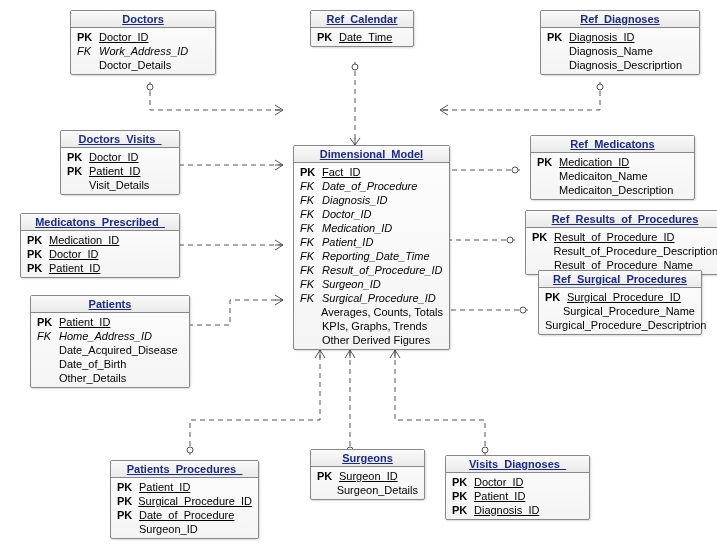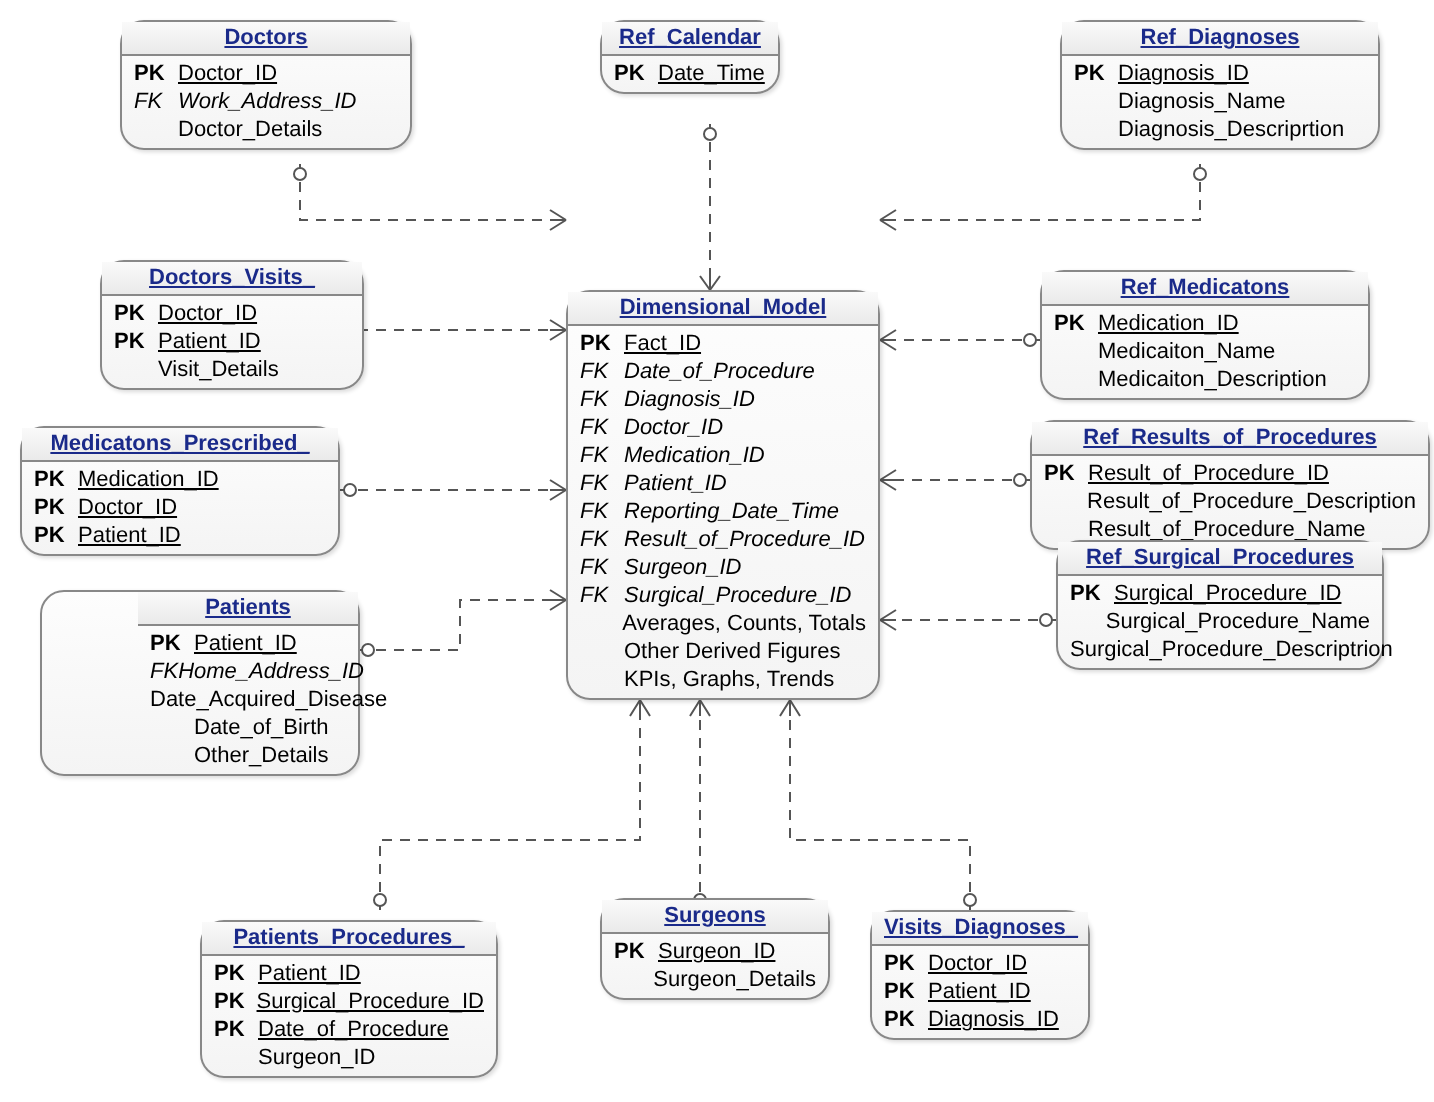--- a/index.html
+++ b/index.html
@@ -17,22 +17,23 @@
   svg.connectors {
     position: absolute;
     top: 0; left: 0;
     width: 717px; height: 551px;
     pointer-events: none;
   }
   .entity {
     position: absolute;
     background: linear-gradient(#fdfdfd, #f4f4f4);
     border: 1px solid #888;
-    border-radius: 12px;
+    border-radius: 2px;
     box-shadow: 1px 1px 2px rgba(0,0,0,0.15);
+    margin-left: 10px;
   }
   .entity .title {
     background: linear-gradient(#fafafa, #eaeaea);
     color: #1a2a8a;
     font-weight: bold;
     text-align: center;
     padding: 2px 6px;
     border-bottom: 1px solid #888;
     text-decoration: underline;
     font-size: 11px;
@@ -136,21 +137,21 @@
         <span class="kcol">FK</span>
         <span class="ncol">Work_Address_ID</span>
       </div>
       <div class="row plain">
         <span class="kcol"></span>
         <span class="ncol">Doctor_Details</span>
       </div>
     </div>
 </div>
 
-<div class="entity" style="left:300px; top:10px; width:90px;">
+<div class="entity" style="left:300px; top:10px; width:104px;">
   <div class="title">Ref_Calendar</div>
   <div class="rows">
       <div class="row pk">
         <span class="kcol">PK</span>
         <span class="ncol">Date_Time</span>
       </div>
     </div>
 </div>
 
 <div class="entity" style="left:530px; top:10px; width:160px;">
@@ -164,21 +165,21 @@
         <span class="kcol"></span>
         <span class="ncol">Diagnosis_Name</span>
       </div>
       <div class="row plain">
         <span class="kcol"></span>
         <span class="ncol">Diagnosis_Descriprtion</span>
       </div>
     </div>
 </div>
 
-<div class="entity" style="left:50px; top:130px; width:132px;">
+<div class="entity" style="left:50px; top:130px; width:120px;">
   <div class="title">Doctors_Visits_</div>
   <div class="rows">
       <div class="row pk">
         <span class="kcol">PK</span>
         <span class="ncol">Doctor_ID</span>
       </div>
       <div class="row pk">
         <span class="kcol">PK</span>
         <span class="ncol">Patient_ID</span>
       </div>
@@ -231,25 +232,25 @@
       <div class="row fk">
         <span class="kcol">FK</span>
         <span class="ncol">Surgical_Procedure_ID</span>
       </div>
       <div class="row plain">
         <span class="kcol"></span>
         <span class="ncol">Averages, Counts, Totals</span>
       </div>
       <div class="row plain">
         <span class="kcol"></span>
+        <span class="ncol">KPIs, Graphs, Trends</span>
+      </div>
+      <div class="row plain">
+        <span class="kcol"></span>
         <span class="ncol">Other Derived Figures</span>
-      </div>
-      <div class="row plain">
-        <span class="kcol"></span>
-        <span class="ncol">KPIs, Graphs, Trends</span>
       </div>
     </div>
 </div>
 
 <div class="entity" style="left:520px; top:135px; width:165px;">
   <div class="title">Ref_Medicatons</div>
   <div class="rows">
       <div class="row pk">
         <span class="kcol">PK</span>
         <span class="ncol">Medication_ID</span>
@@ -294,21 +295,21 @@
         <span class="kcol"></span>
         <span class="ncol">Result_of_Procedure_Description</span>
       </div>
       <div class="row plain">
         <span class="kcol"></span>
         <span class="ncol">Result_of_Procedure_Name</span>
       </div>
     </div>
 </div>
 
-<div class="entity" style="left:20px; top:295px; width:160px;padding-left:48px;">
+<div class="entity" style="left:20px; top:295px; width:160px;">
   <div class="title">Patients</div>
   <div class="rows">
       <div class="row pk">
         <span class="kcol">PK</span>
         <span class="ncol">Patient_ID</span>
       </div>
       <div class="row fk">
         <span class="kcol">FK</span>
         <span class="ncol">Home_Address_ID</span>
       </div>
@@ -374,21 +375,21 @@
         <span class="kcol">PK</span>
         <span class="ncol">Surgeon_ID</span>
       </div>
       <div class="row plain">
         <span class="kcol"></span>
         <span class="ncol">Surgeon_Details</span>
       </div>
     </div>
 </div>
 
-<div class="entity" style="left:435px; top:455px; width:110px;">
+<div class="entity" style="left:435px; top:455px; width:145px;">
   <div class="title">Visits_Diagnoses_</div>
   <div class="rows">
       <div class="row pk">
         <span class="kcol">PK</span>
         <span class="ncol">Doctor_ID</span>
       </div>
       <div class="row pk">
         <span class="kcol">PK</span>
         <span class="ncol">Patient_ID</span>
       </div>

